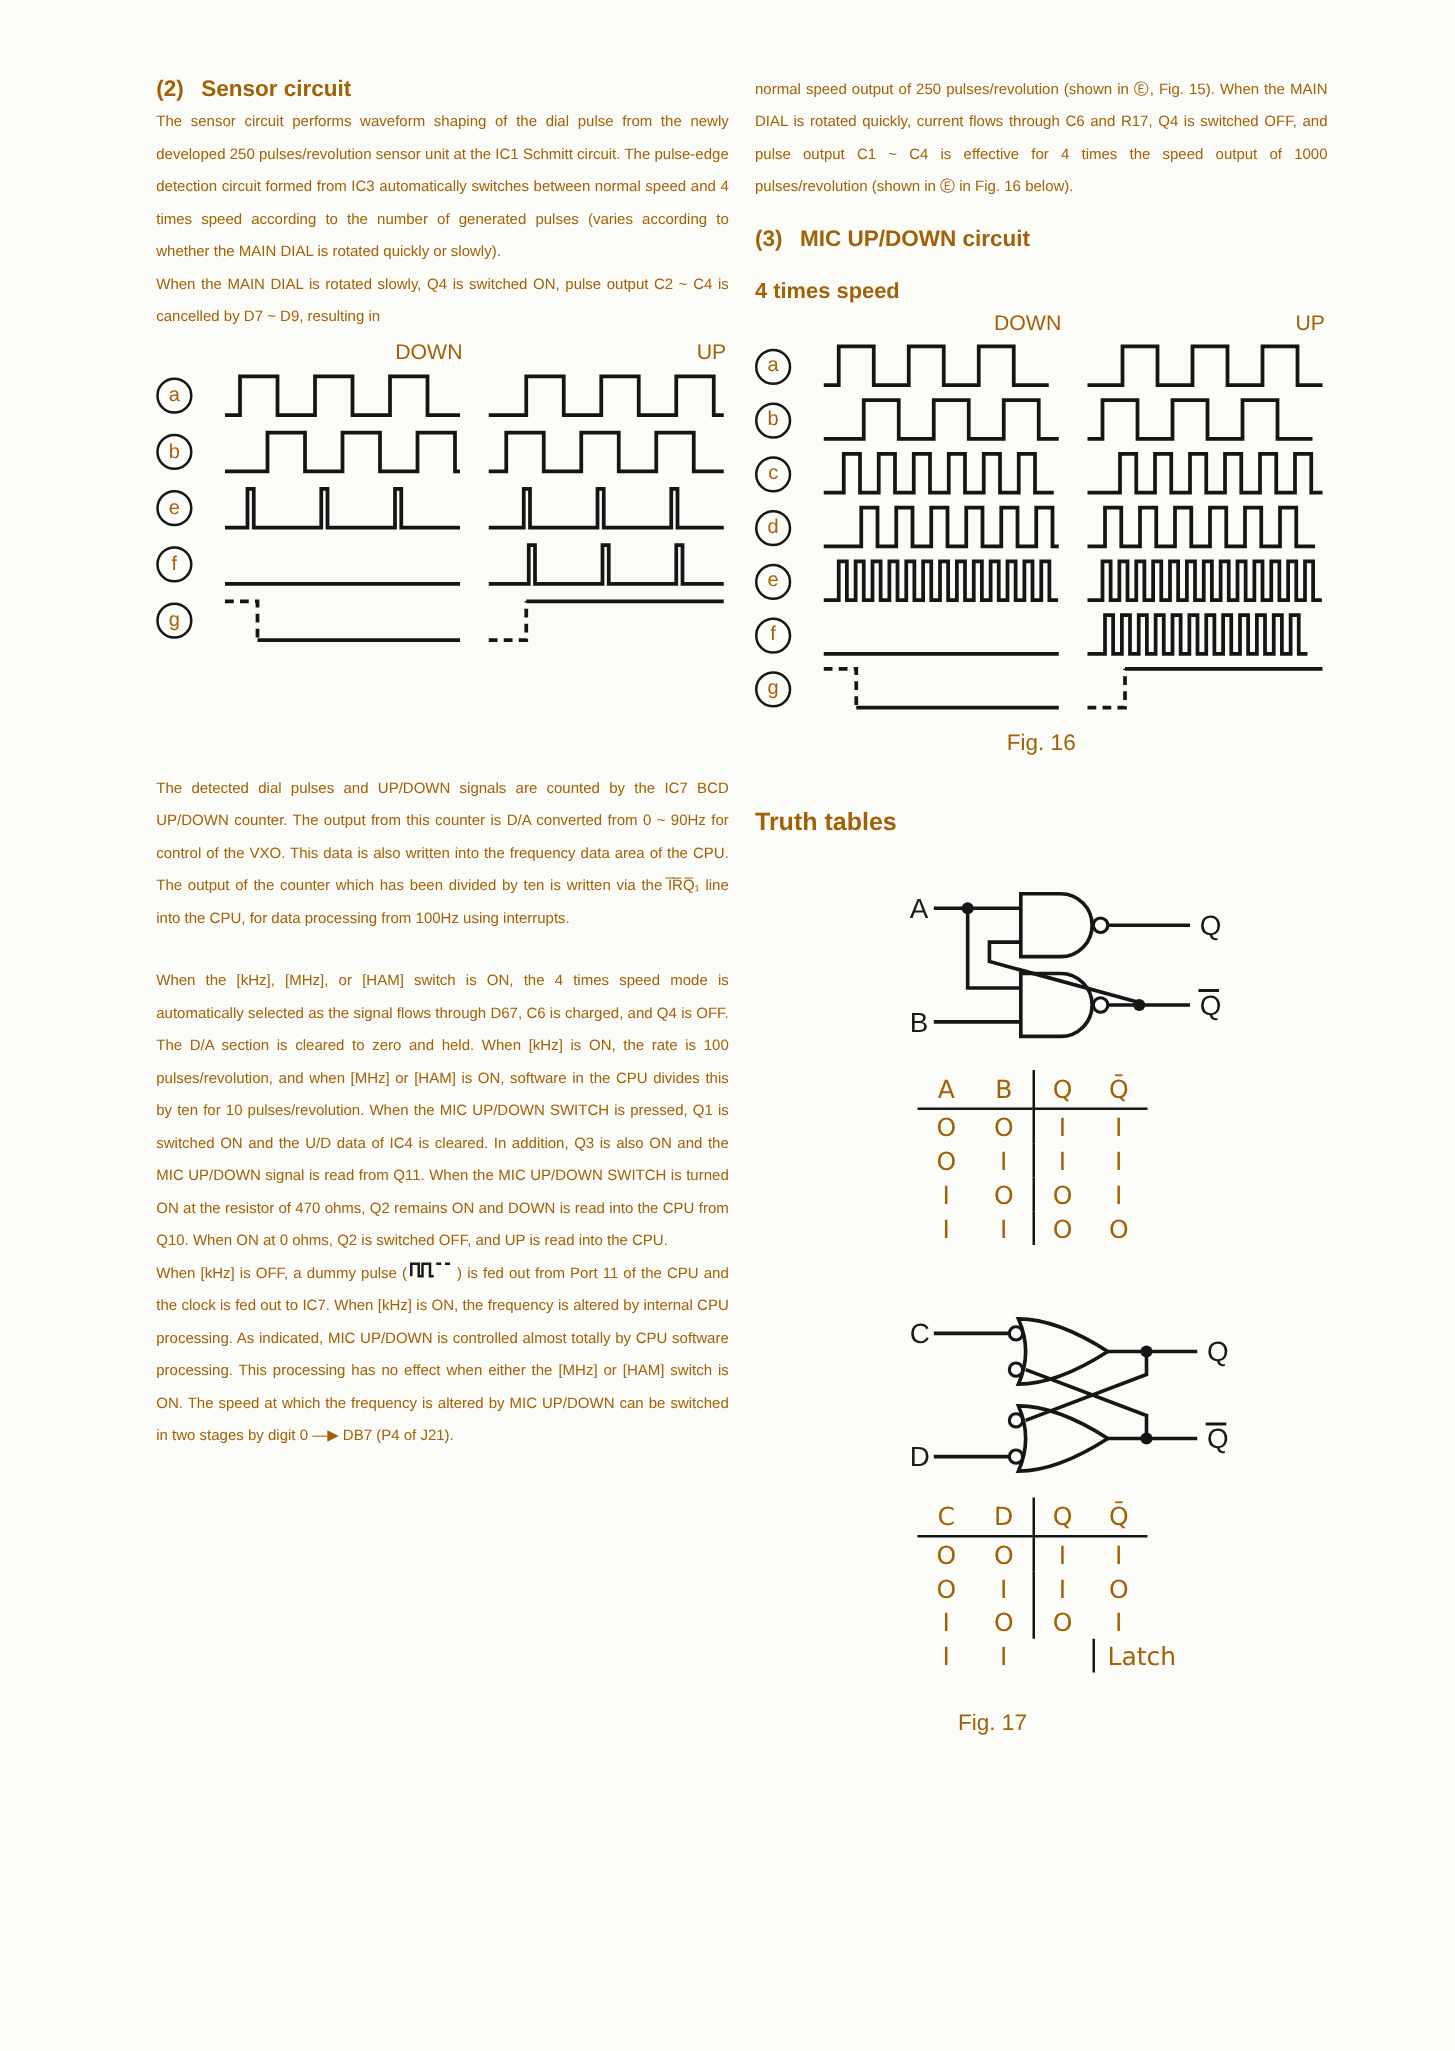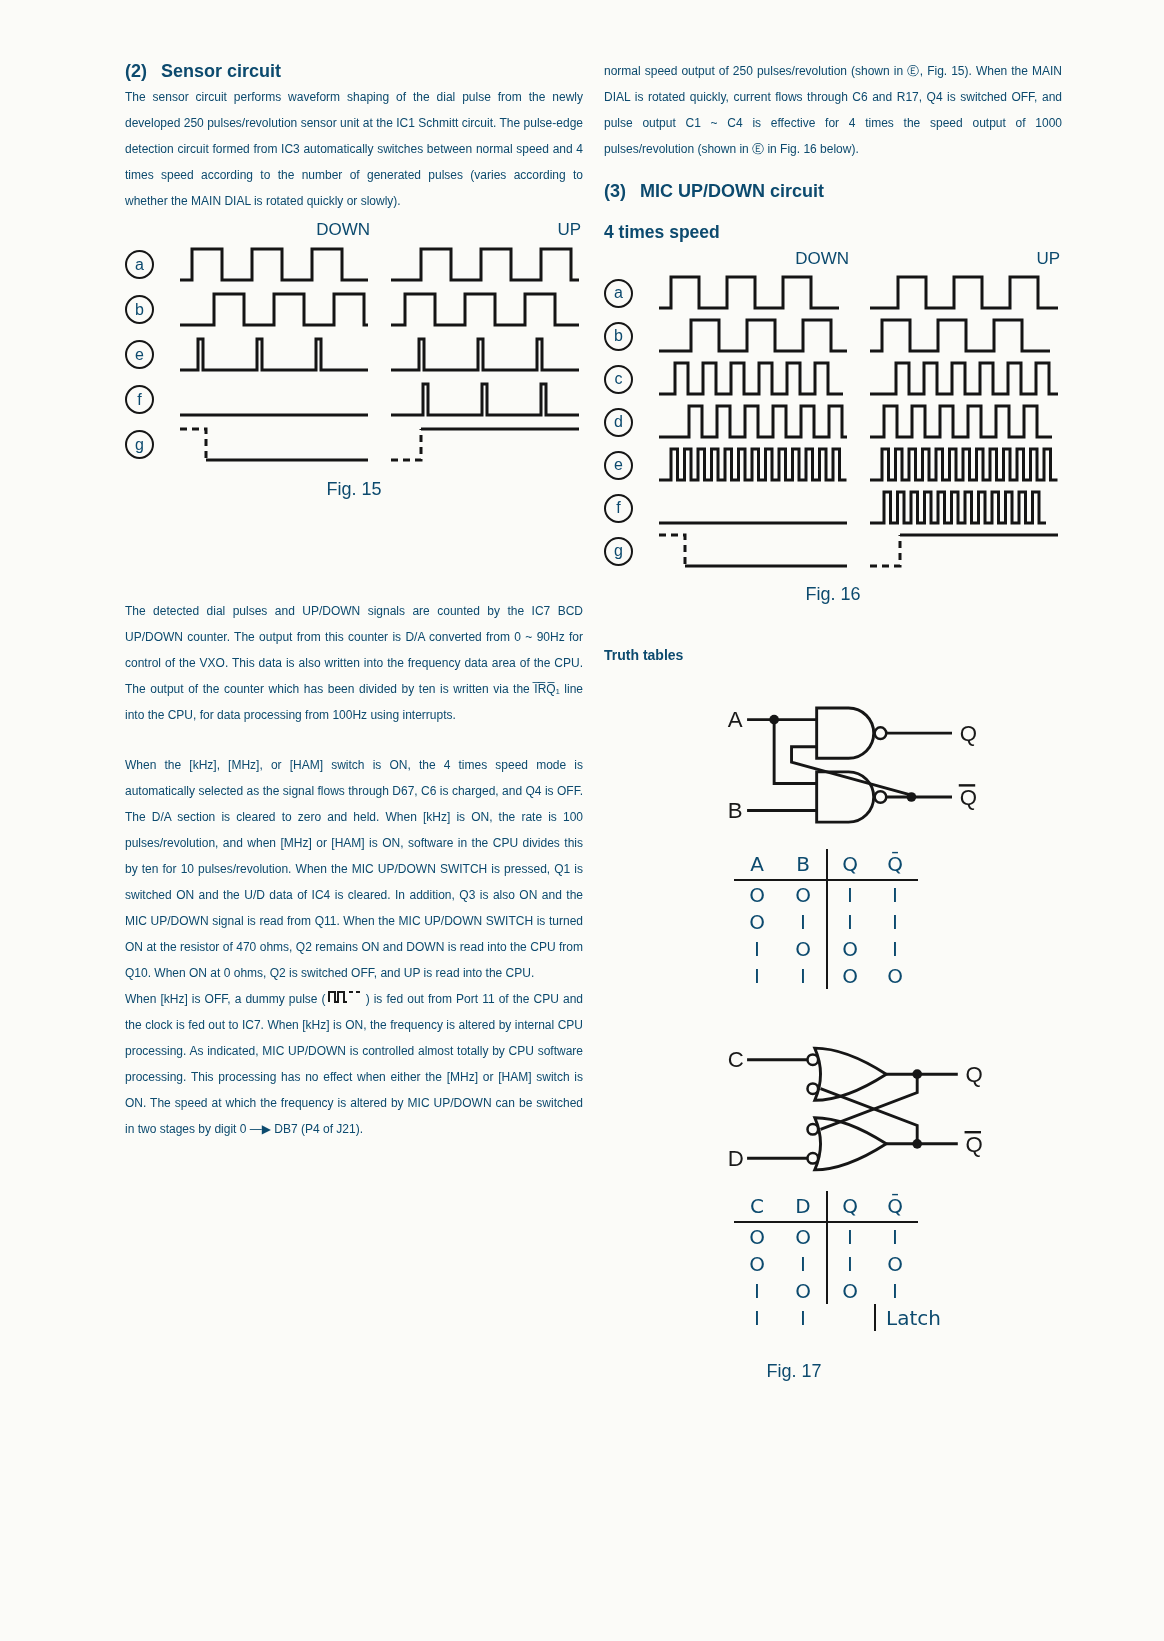--- a/index.html
+++ b/index.html
@@ -1,18 +1,18 @@
 <!DOCTYPE html>
 <html><head>
 <meta charset="utf-8">
 <style>
   html,body{margin:0;padding:0;background:#d8d8d8;}
   .page{
     position:relative;width:1164px;height:1641px;margin:0 auto;
-    background:#fbfbf8;color:#0c4a6e;
+    background:#fbfbf8;color:#a16207;
     font-family:"Liberation Sans","DejaVu Sans",sans-serif;
     overflow:hidden;
   }
   .col{position:absolute;top:58px;width:458px;}
   .col-left{left:125px;}
   .col-right{left:604px;}
   .sec-heading{font-size:18px;font-weight:700;line-height:26px;margin:0;}
   .sec-heading .num{display:inline-block;margin-right:14px;}
   p.body{font-size:12px;line-height:26px;text-align:justify;margin:0;}
   .mt{margin-top:22px;}
@@ -24,21 +24,21 @@
   .wave-row{height:45px;}
   .fig16 .wave-row{height:43px;}
   .circ{
     width:25px;height:25px;border:2px solid #161616;border-radius:50%;
     display:flex;align-items:center;justify-content:center;
     font-size:16px;line-height:1;justify-self:start;
   }
   .w-solid,.w-dash{fill:none;stroke:#151515;stroke-width:3;stroke-linejoin:miter;}
   .w-dash{stroke-dasharray:7 5;}
   .fig-caption{font-size:18px;text-align:center;margin-top:12px;width:458px;}
-  .truth-heading{font-size:14px;font-weight:700;margin:42px 0 0 0;}
+  .truth-heading{font-size:20px;font-weight:700;margin:42px 0 0 0;}
   .gate-svg{display:block;margin:30px 0 0 116px;}
   .gate-line{fill:none;stroke:#161616;stroke-width:3;stroke-linejoin:miter;}
   .gate-bubble{fill:#fbfbf8;stroke:#161616;stroke-width:2.6;}
   .gate-dot{fill:#161616;stroke:none;}
   .gate-text{font-size:23px;fill:#1a1a1a;font-family:"Liberation Sans","DejaVu Sans",sans-serif;}
   .ttable{
     display:grid;grid-template-columns:46px 46px 46px 46px;
     margin:8px 0 0 130px;width:184px;
     font-size:20px;font-family:"DejaVu Sans","Liberation Sans",sans-serif;
   }
@@ -53,20 +53,21 @@
   .pi-dash{fill:none;stroke:#1a1a1a;stroke-width:2;stroke-dasharray:4 3;}
 </style>
 </head>
 <body>
 
 <div class="page">
 
   <div class="col col-left">
     <h2 class="sec-heading"><span class="num">(2)</span><span>Sensor circuit</span></h2>
     <p class="body">The sensor circuit performs waveform shaping of the dial pulse from the newly developed 250 pulses/revolution sensor unit at the IC1 Schmitt circuit. The pulse-edge detection circuit formed from IC3 automatically switches between normal speed and 4 times speed according to the number of generated pulses (varies according to whether the MAIN DIAL is rotated quickly or slowly).</p>
+    <p class="body mt">When the MAIN DIAL is rotated slowly, Q4 is switched ON, pulse output C2 ~ C4 is cancelled by D7 ~ D9, resulting in</p>
 
     <div class="figure fig15">
       <div class="fig-head">
         <span></span>
         <span>DOWN</span>
         <span>UP</span>
       </div>
       <div class="fig-rows">
           <div class="wave-row">
             <span class="circ">a</span>
@@ -109,21 +110,20 @@
             <svg width="192" height="44" viewBox="0 0 192 44">
               <path class="w-solid" d="M28 37 H190"></path>
               <path class="w-dash" d="M2 6 H28 V37"></path>
             </svg>
             <svg width="192" height="44" viewBox="0 0 192 44">
               <path class="w-solid" d="M32 6 H190"></path>
               <path class="w-dash" d="M2 37 H32 V6"></path>
             </svg>
           </div>
         </div>
-      <div class="fig-caption">Fig. 15</div>
     </div>
 
     <p class="body" style="margin-top:98px;">The detected dial pulses and UP/DOWN signals are counted by the IC7 BCD UP/DOWN counter. The output from this counter is D/A converted from 0 ~ 90Hz for control of the VXO. This data is also written into the frequency data area of the CPU. The output of the counter which has been divided by ten is written via the I̅R̅Q̅₁ line into the CPU, for data processing from 100Hz using interrupts.</p>
     <p class="body" style="margin-top:24px;">When the [kHz], [MHz], or [HAM] switch is ON, the 4 times speed mode is automatically selected as the signal flows through D67, C6 is charged, and Q4 is OFF. The D/A section is cleared to zero and held. When [kHz] is ON, the rate is 100 pulses/revolution, and when [MHz] or [HAM] is ON, software in the CPU divides this by ten for 10 pulses/revolution. When the MIC UP/DOWN SWITCH is pressed, Q1 is switched ON and the U/D data of IC4 is cleared. In addition, Q3 is also ON and the MIC UP/DOWN signal is read from Q11. When the MIC UP/DOWN SWITCH is turned ON at the resistor of 470 ohms, Q2 remains ON and DOWN is read into the CPU from Q10. When ON at 0 ohms, Q2 is switched OFF, and UP is read into the CPU.</p>
     <p class="body" style=""><span>When [kHz] is OFF, a dummy pulse (</span><svg class="pulse-icon" width="36" height="17" viewBox="0 0 36 17">
           <path class="pi-solid" d="M1 14 V4 H7 V14 H10 V4 H16 V14 H19"></path>
           <path class="pi-dash" d="M21 4 H34"></path>
         </svg><span>) is fed out from Port 11 of the CPU and the clock is fed out to IC7. When [kHz] is ON, the frequency is altered by internal CPU processing. As indicated, MIC UP/DOWN is controlled almost totally by CPU software processing. This processing has no effect when either the [MHz] or [HAM] switch is ON. The speed at which the frequency is altered by MIC UP/DOWN can be switched in two stages by digit 0 —▶ DB7 (P4 of J21).</span></p>
   </div>
 

